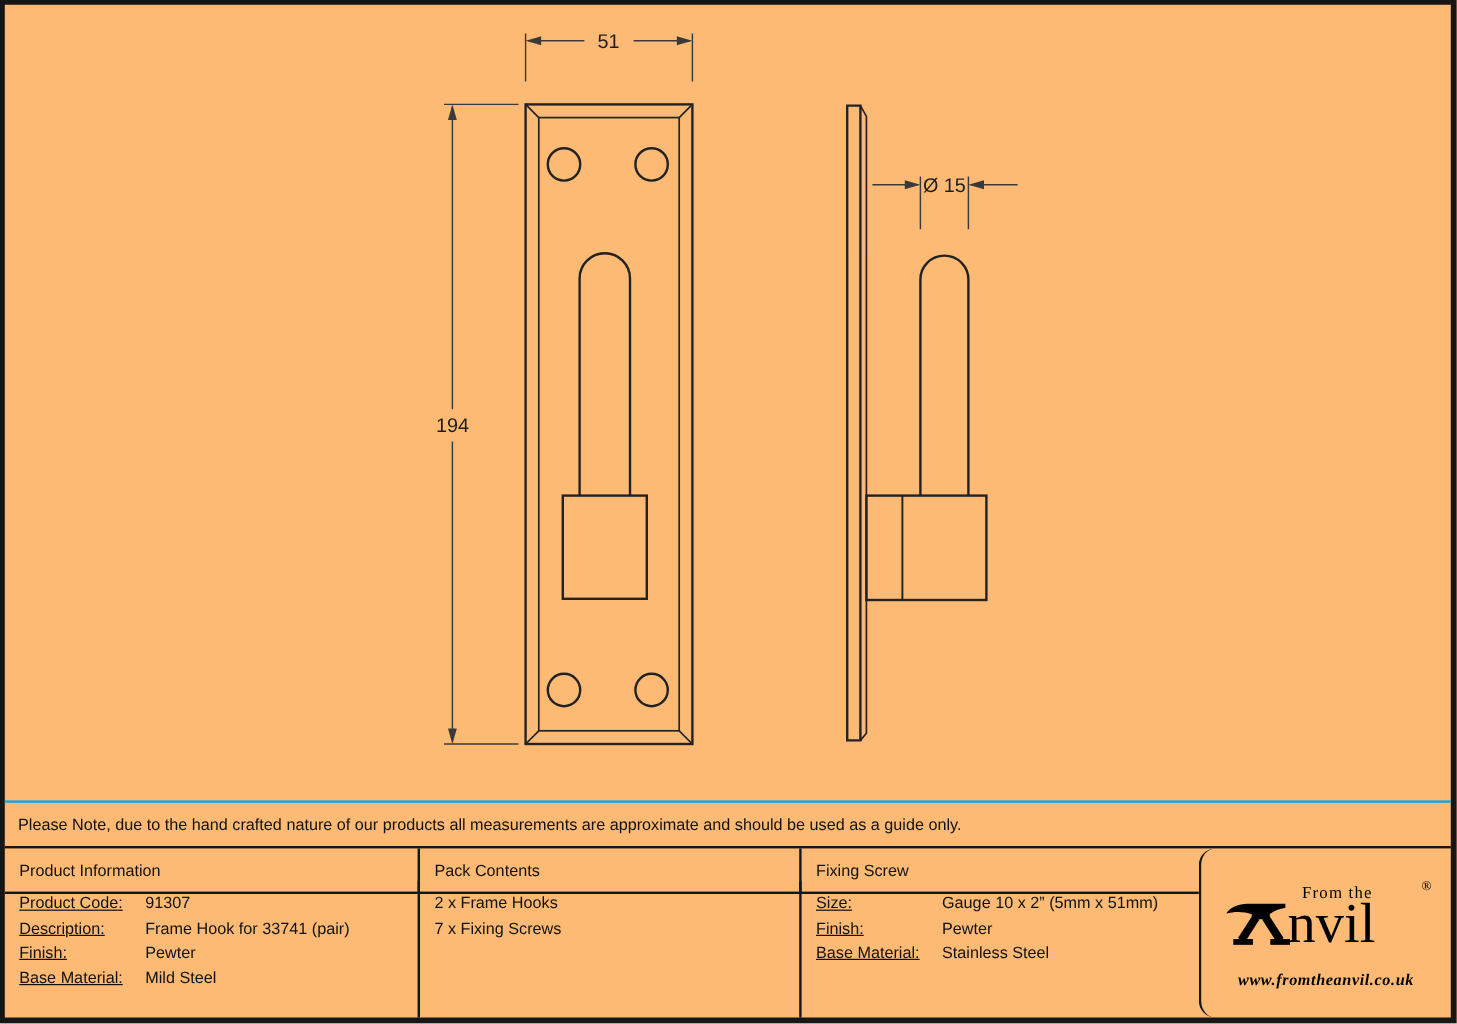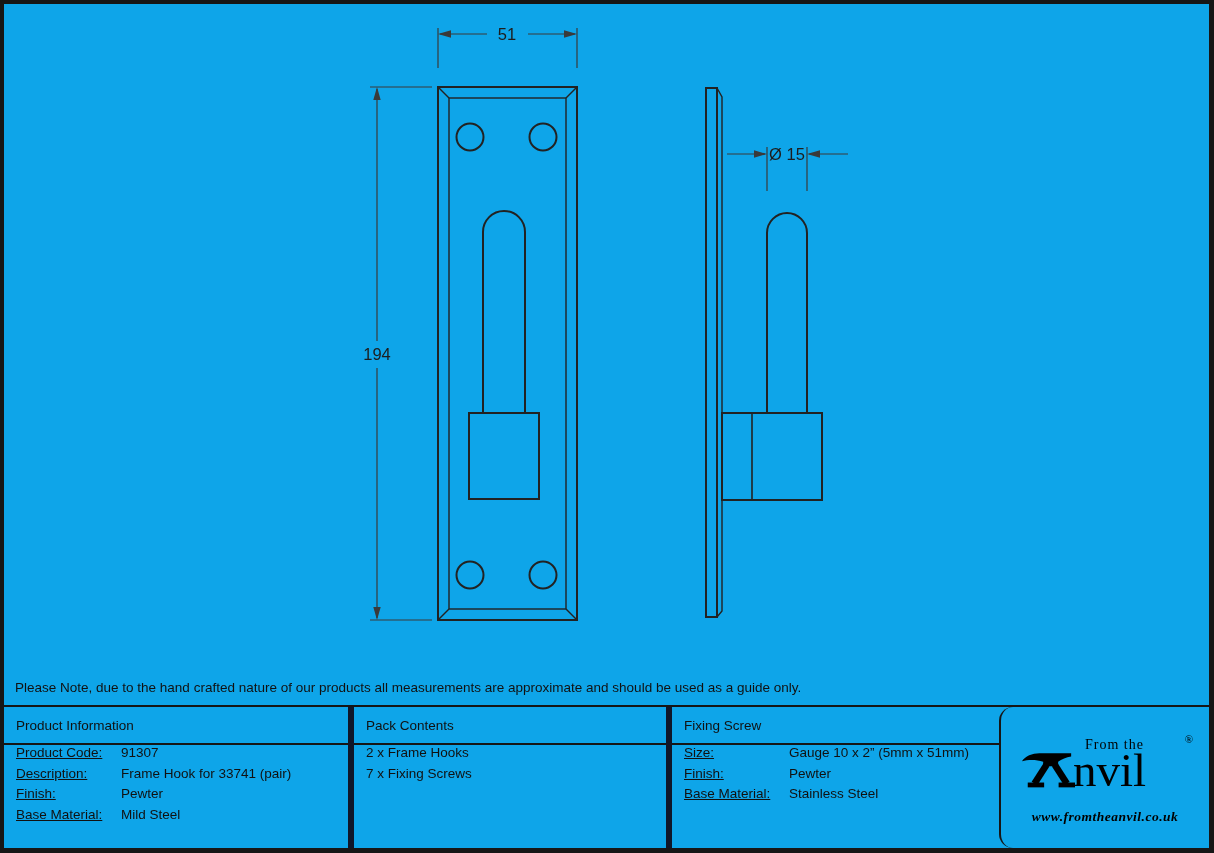--- a/index.html
+++ b/index.html
@@ -7,21 +7,21 @@
   body {
     width: 1214px; height: 853px;
     font-family: "Liberation Sans", sans-serif;
     color: #111;
   }
   .page {
     width: 1214px; height: 853px;
     border: 4px solid #161616;
     border-right-width: 5px; border-bottom-width: 5px;
     display: flex; flex-direction: column;
-    background: #0ea5e9;
+    background: #fdba74;
   }
   .drawing-area {
     height: 663px;
     position: relative;
     overflow: hidden;
   }
   .drawing-area svg { display: block; }
 
   .note-row {
     height: 38px;
@@ -37,21 +37,21 @@
     display: grid;
     grid-template-columns: 344px 318px 333px 1fr;
     grid-template-rows: 27px 1fr;
   }
   .cell { padding: 18px 12px; }
   .cell.hdr {
     border-bottom: 2px solid #161616;
     display: flex; align-items: center;
     font-size: 13.5px;
   }
-  .col2 { border-left: 6px solid #0f172a; }
+  .col2 { border-left: 2px solid #0f172a; }
   .cell.bodyc { padding-top: 9px; font-size: 13.5px; }
   .kv-row { display: flex; line-height: 20.7px; }
   .kv-row .k { width: 105px; flex: 0 0 105px; text-decoration: underline; }
   .kv-row .v { flex: 1; }
   .pc-line { line-height: 20.7px; }
 
   .logo-cell {
     grid-row: 1 / span 2;
     grid-column: 4;
     border-left: 2px solid #161616;

